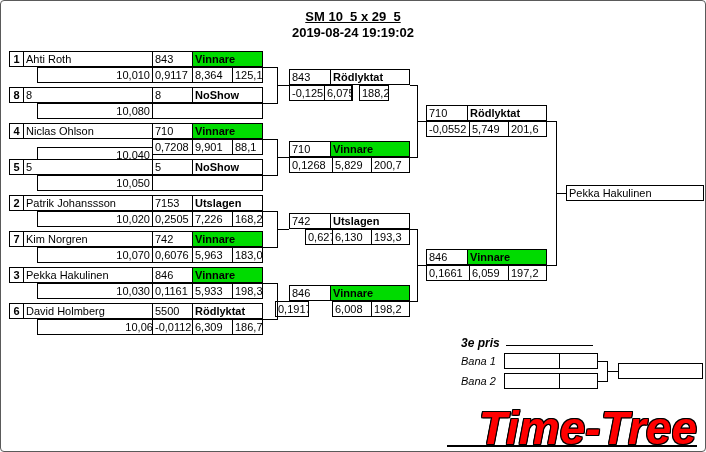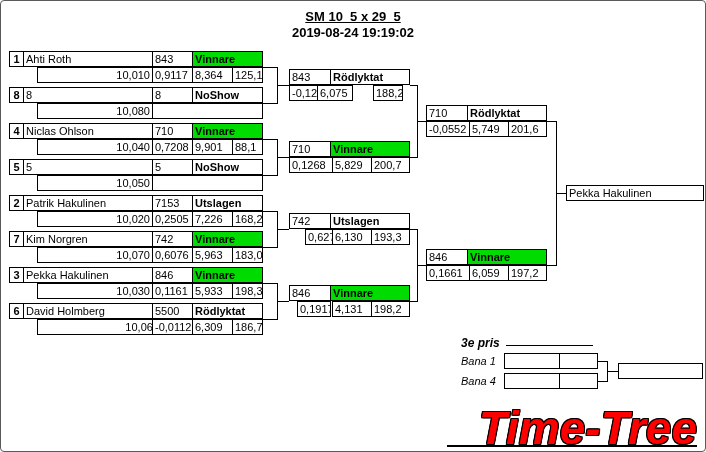--- a/index.html
+++ b/index.html
@@ -75,34 +75,34 @@
 <div class="cell" style="left:22px;top:86px;width:130px">8</div>
 <div class="cell" style="left:151px;top:86px;width:41px">8</div>
 <div class="cell bold" style="left:191px;top:86px;width:71px">NoShow</div>
 <div class="cell right" style="left:36px;top:102px;width:116px">10,080</div>
 <div class="cell" style="left:151px;top:102px;width:111px"></div>
 
 <div class="cell center bold" style="left:8px;top:122px;width:15px">4</div>
 <div class="cell" style="left:22px;top:122px;width:130px">Niclas Ohlson</div>
 <div class="cell" style="left:151px;top:122px;width:41px">710</div>
 <div class="cell bold win" style="left: 191px; top: 122px; width: 71px; background: rgb(0, 219, 0);">Vinnare</div>
-<div class="cell right" style="left:36px;top:138px;width:116px">10,040</div>
+<div class="cell right" style="left:36px;top:146px;width:116px">10,040</div>
 <div class="cell" style="left:151px;top:138px;width:41px">0,7208</div>
 <div class="cell" style="left:191px;top:138px;width:41px">9,901</div>
 <div class="cell" style="left:231px;top:138px;width:31px">88,1</div>
 
 <div class="cell center bold" style="left:8px;top:158px;width:15px">5</div>
 <div class="cell" style="left:22px;top:158px;width:130px">5</div>
 <div class="cell" style="left:151px;top:158px;width:41px">5</div>
 <div class="cell bold" style="left:191px;top:158px;width:71px">NoShow</div>
 <div class="cell right" style="left:36px;top:174px;width:116px">10,050</div>
 <div class="cell" style="left:151px;top:174px;width:111px"></div>
 
 <div class="cell center bold" style="left:8px;top:194px;width:15px">2</div>
-<div class="cell" style="left:22px;top:194px;width:130px">Patrik Hakulinen</div>
+<div class="cell" style="left:22px;top:194px;width:130px">Patrik Johanssson</div>
 <div class="cell" style="left:151px;top:194px;width:41px">7153</div>
 <div class="cell bold" style="left:191px;top:194px;width:71px">Utslagen</div>
 <div class="cell right" style="left:36px;top:210px;width:116px">10,020</div>
 <div class="cell" style="left:151px;top:210px;width:41px">0,2505</div>
 <div class="cell" style="left:191px;top:210px;width:41px">7,226</div>
 <div class="cell" style="left:231px;top:210px;width:31px">168,2</div>
 
 <div class="cell center bold" style="left:8px;top:230px;width:15px">7</div>
 <div class="cell" style="left:22px;top:230px;width:130px">Kim Norgren</div>
 <div class="cell" style="left:151px;top:230px;width:41px">742</div>
@@ -126,39 +126,39 @@
 <div class="cell" style="left:151px;top:302px;width:41px">5500</div>
 <div class="cell bold" style="left:191px;top:302px;width:71px">Rödlyktat</div>
 <div class="cell right" style="left:36px;top:318px;width:125px">10,060</div>
 <div class="cell" style="left:151px;top:318px;width:41px">-0,0112</div>
 <div class="cell" style="left:191px;top:318px;width:41px">6,309</div>
 <div class="cell" style="left:231px;top:318px;width:31px">186,7</div>
 
 <div class="cell" style="left:288px;top:68px;width:42px">843</div>
 <div class="cell bold" style="left:329px;top:68px;width:80px">Rödlyktat</div>
 <div class="cell" style="left:288px;top:84px;width:64px">-0,1255</div>
-<div class="cell" style="left:316px;top:84px;width:36px">6,075</div>
-<div class="cell" style="left:372px;top:84px;width:30px">188,2</div>
+<div class="cell" style="left:323px;top:84px;width:28px">6,075</div>
+<div class="cell" style="left:358px;top:84px;width:30px">188,2</div>
 
 <div class="cell" style="left:288px;top:140px;width:42px">710</div>
 <div class="cell bold win" style="left: 329px; top: 140px; width: 80px; background: rgb(0, 219, 0);">Vinnare</div>
 <div class="cell" style="left:288px;top:156px;width:44px">0,1268</div>
 <div class="cell" style="left:331px;top:156px;width:40px">5,829</div>
 <div class="cell" style="left:370px;top:156px;width:39px">200,7</div>
 
 <div class="cell" style="left:288px;top:212px;width:42px">742</div>
 <div class="cell bold" style="left:329px;top:212px;width:80px">Utslagen</div>
 <div class="cell" style="left:304px;top:228px;width:60px">0,6276</div>
 <div class="cell" style="left:331px;top:228px;width:40px">6,130</div>
 <div class="cell" style="left:370px;top:228px;width:39px">193,3</div>
 
 <div class="cell" style="left:288px;top:284px;width:42px">846</div>
 <div class="cell bold win" style="left: 329px; top: 284px; width: 80px; background: rgb(0, 219, 0);">Vinnare</div>
-<div class="cell" style="left:296px;top:300px;width:34px">0,1917</div>
-<div class="cell" style="left:331px;top:300px;width:40px">4,131</div>
+<div class="cell" style="left:274px;top:300px;width:34px">0,1917</div>
+<div class="cell" style="left:331px;top:300px;width:40px">6,008</div>
 <div class="cell" style="left:370px;top:300px;width:39px">198,2</div>
 
 <div class="cell" style="left:425px;top:104px;width:42px">710</div>
 <div class="cell bold" style="left:466px;top:104px;width:80px">Rödlyktat</div>
 <div class="cell" style="left:425px;top:120px;width:44px">-0,0552</div>
 <div class="cell" style="left:468px;top:120px;width:40px">5,749</div>
 <div class="cell" style="left:507px;top:120px;width:39px">201,6</div>
 
 <div class="cell" style="left:425px;top:248px;width:42px">846</div>
 <div class="cell bold win" style="left: 466px; top: 248px; width: 80px; background: rgb(0, 219, 0);">Vinnare</div>
@@ -203,21 +203,21 @@
 <div class="vline" style="left:555px;top:120px;height:145px"></div>
 <div class="hline" style="left:556px;top:192px;width:9px"></div>
 
 <div class="label-text bold" style="left:460px;top:335px;font-size:12px">3e pris</div>
 <div class="hline" style="left:505px;top:344px;width:87px"></div>
 
 <div class="label-text" style="left:460px;top:354px">Bana 1</div>
 <div class="cell" style="left:503px;top:352px;width:56px"></div>
 <div class="cell" style="left:558px;top:352px;width:39px"></div>
 
-<div class="label-text" style="left:460px;top:374px">Bana 4</div>
+<div class="label-text" style="left:460px;top:374px">Bana 2</div>
 <div class="cell" style="left:503px;top:372px;width:56px"></div>
 <div class="cell" style="left:558px;top:372px;width:39px"></div>
 
 <div class="hline" style="left:597px;top:360px;width:10px"></div>
 <div class="hline" style="left:597px;top:380px;width:10px"></div>
 <div class="vline" style="left:606px;top:360px;height:21px"></div>
 <div class="hline" style="left:607px;top:370px;width:10px"></div>
 <div class="cell" style="left:617px;top:362px;width:85px"></div>
 
 <div class="logo" style="color: rgb(255, 0, 0);">Time-Tree</div>

